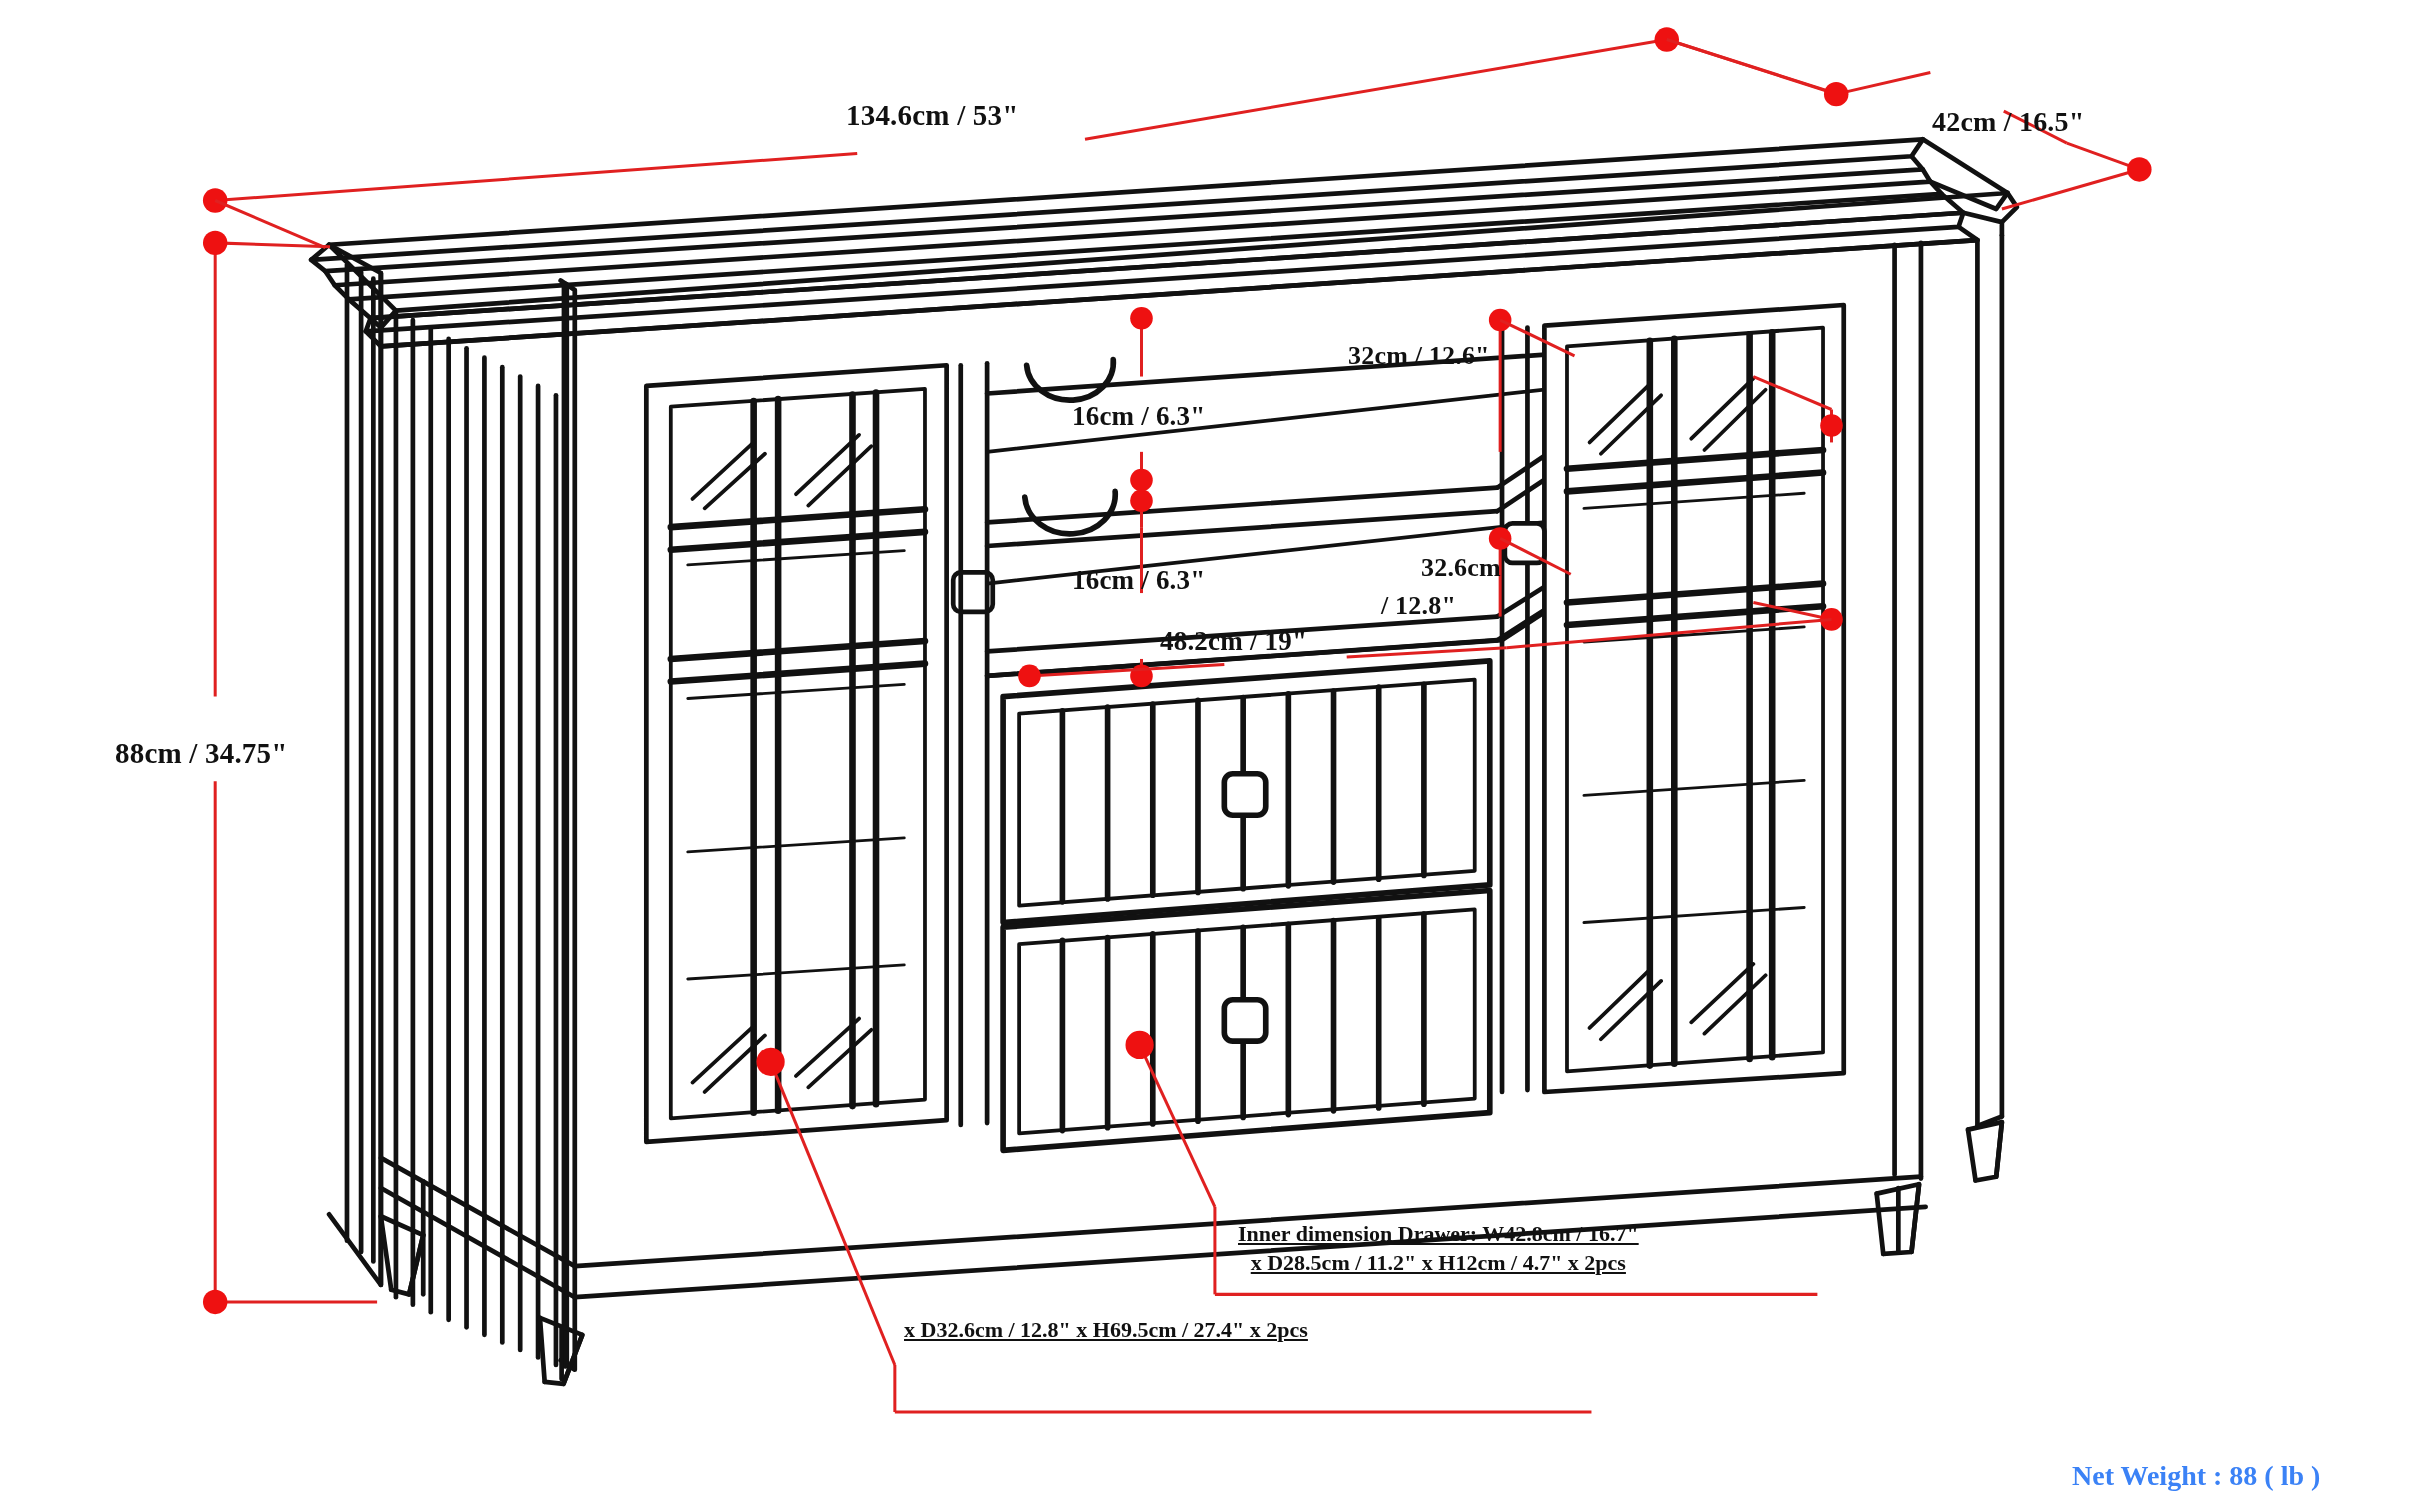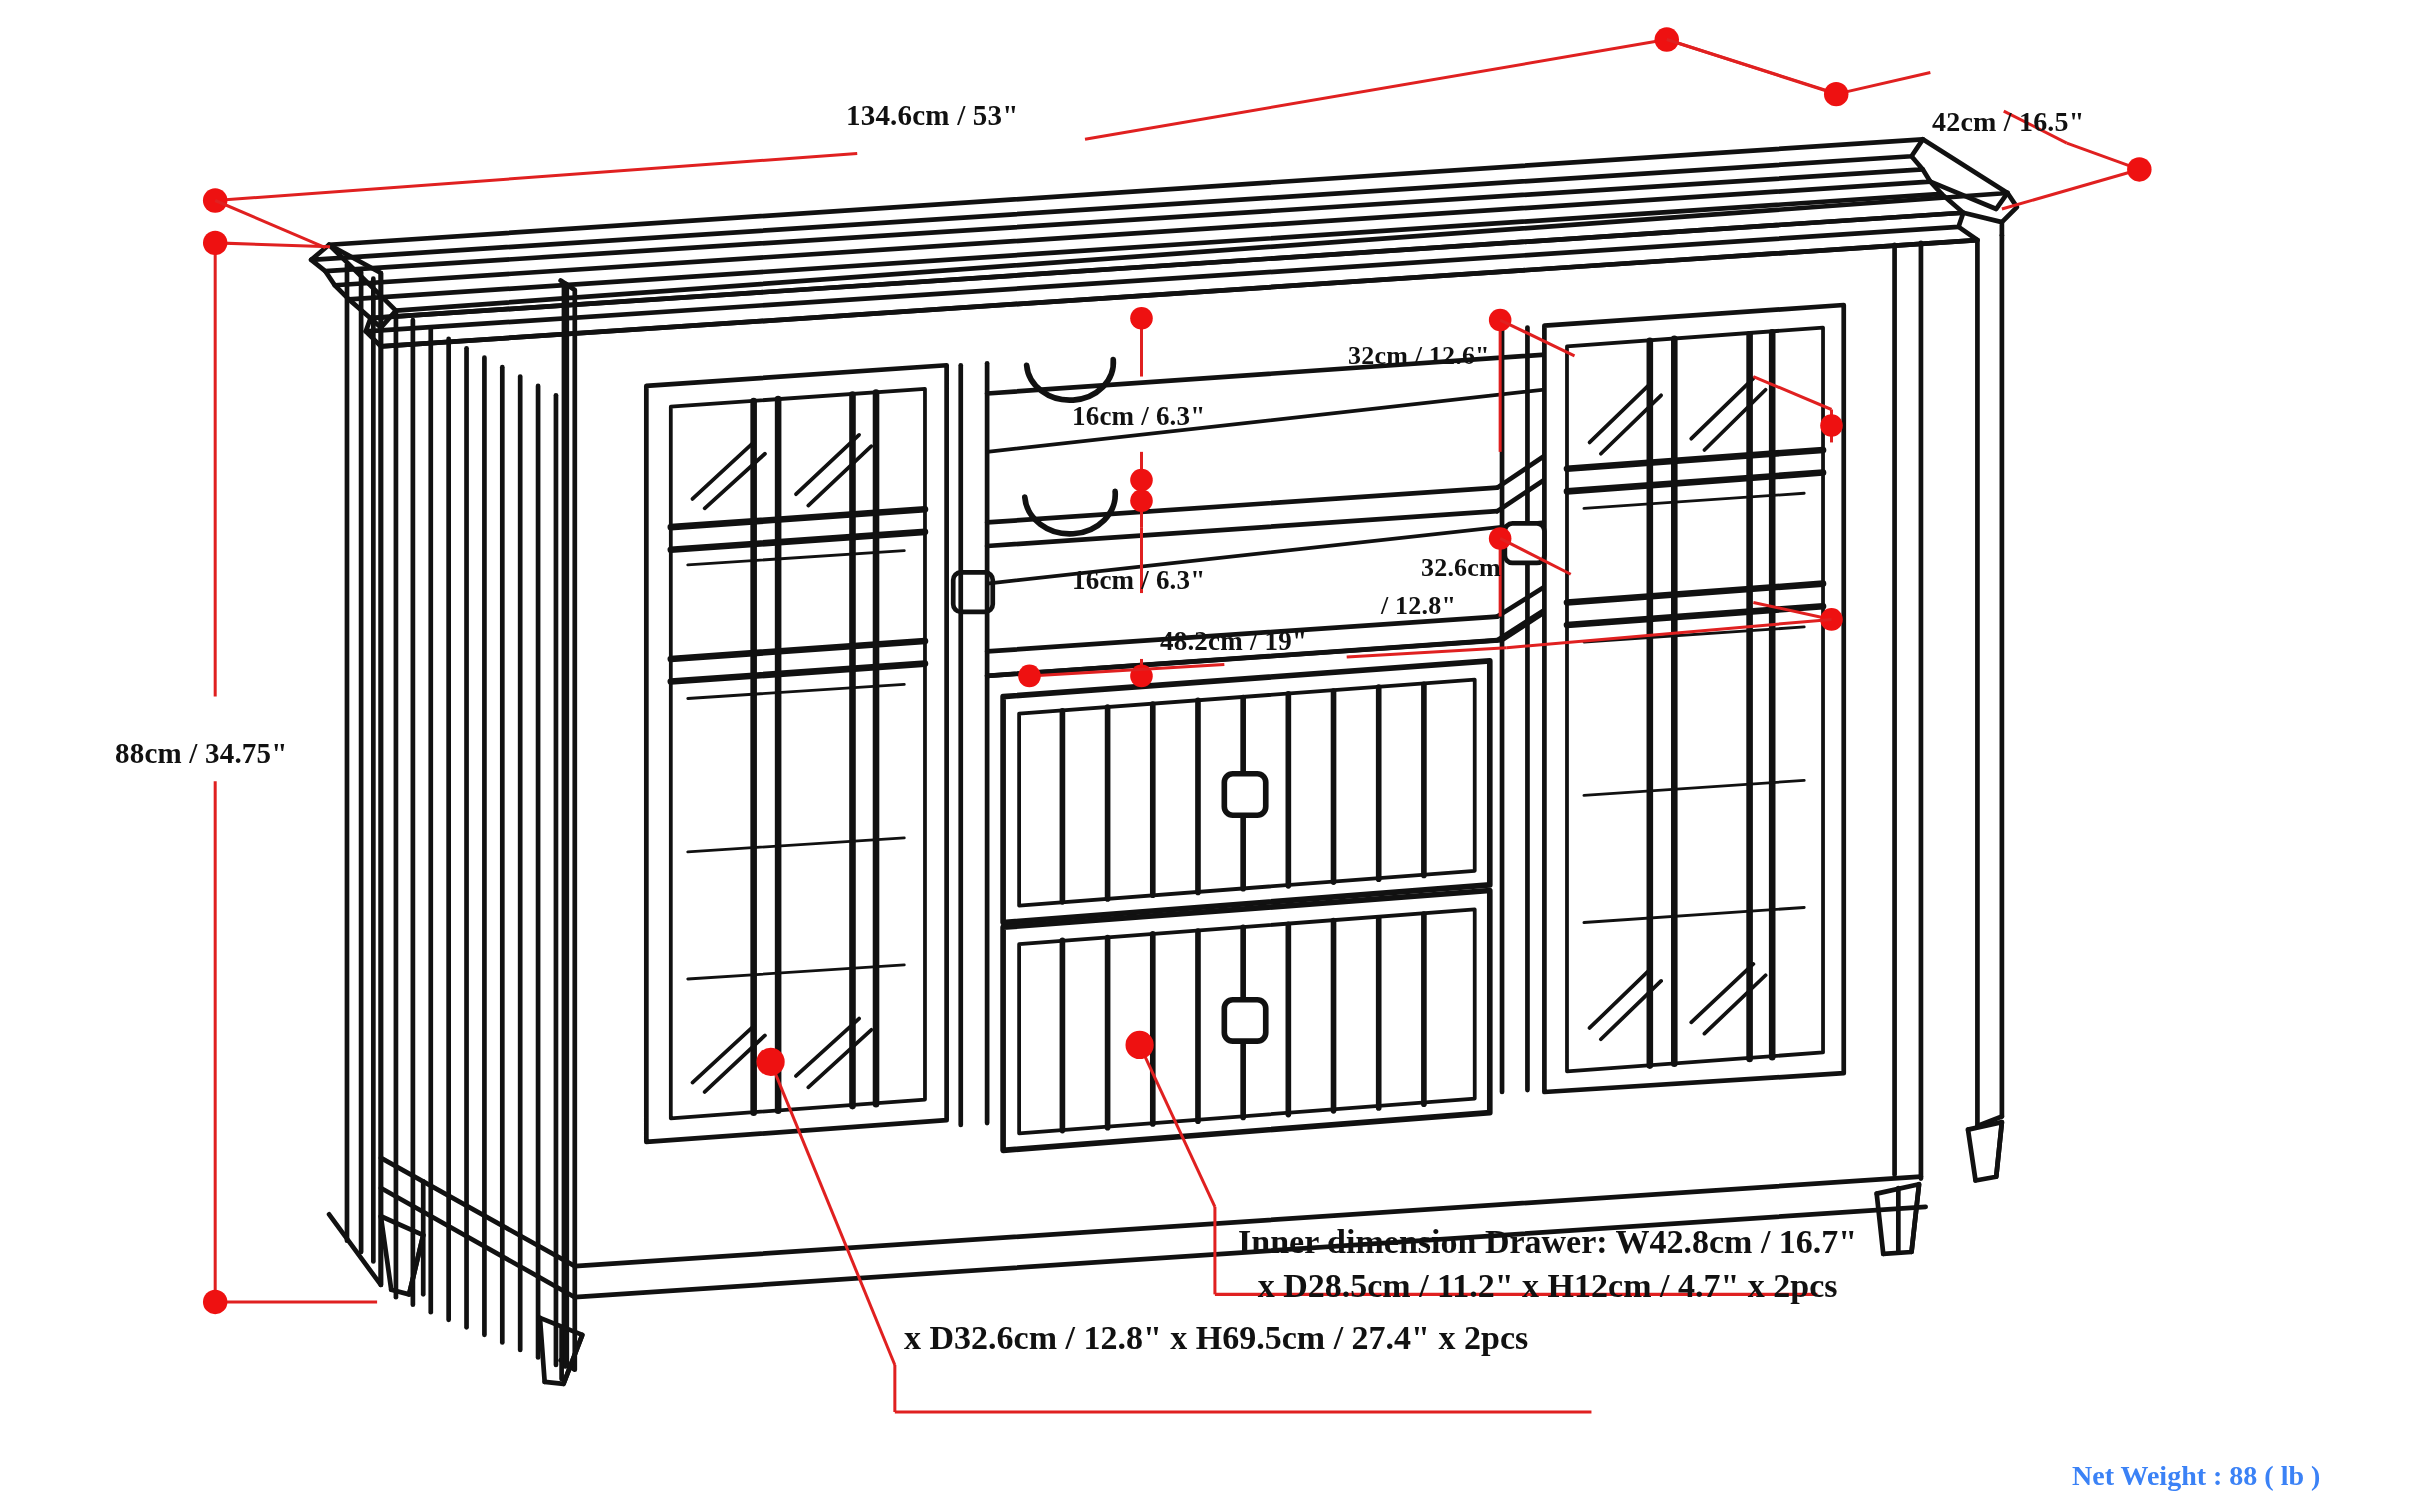--- a/index.html
+++ b/index.html
@@ -38,21 +38,21 @@
     position:absolute;
     font-family:"Liberation Serif", serif;
     font-weight:bold;
     color:#3b82f6;
     white-space:nowrap;
   }
   .s40{font-size:29px;}
   .s38{font-size:28px;}
   .s36{font-size:27px;}
   .s34{font-size:26px;}
-  .callout-lg{font-size:34px;}
+  .callout-lg{font-size:22px;text-decoration:underline;}
 </style>
 </head>
 <body>
 
 <div id="stage">
 
   <svg id="diagram-svg" viewBox="0 0 2560 1603" xmlns="http://www.w3.org/2000/svg">
 
     <g fill="none" stroke="#111111" stroke-width="5" stroke-linejoin="round" stroke-linecap="round">
 

